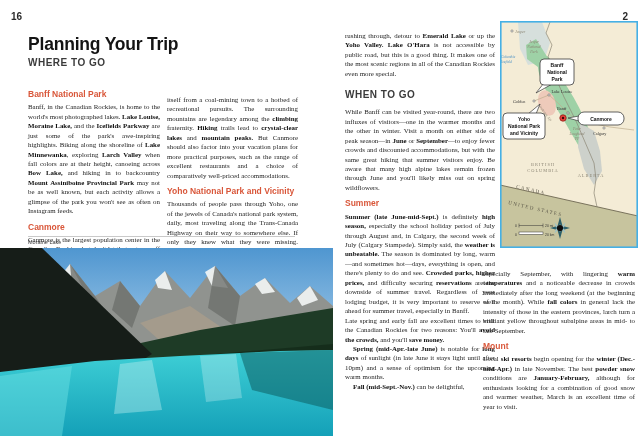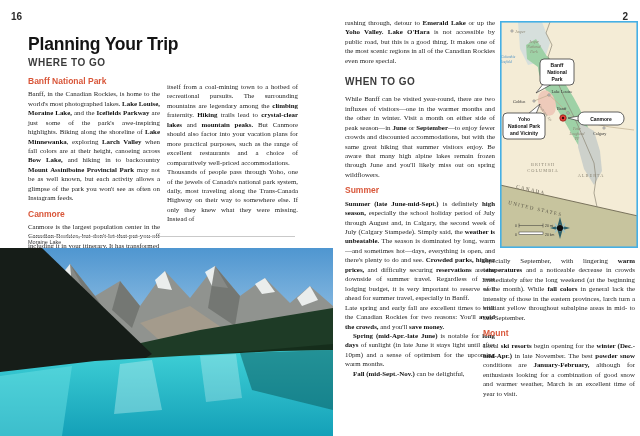--- a/index.html
+++ b/index.html
@@ -24,21 +24,21 @@
     font-family:"Liberation Sans", sans-serif;
     font-weight:bold;font-size:10px;letter-spacing:0.5px;color:#3b3b3b;
     margin:11px 0 7px 0;
   }
   #where-heading{position:absolute;left:28px;top:57px;margin:0;}
   .text-col{position:absolute;}
   #left-col1{left:28px;top:77px;width:132px;}
   #left-col2{left:167px;top:77px;width:131px;padding-top:5px;}
   #right-col1{left:345px;top:18px;width:150px;}
   #right-col2{left:483px;top:256px;width:152px;}
-  .text-col > :first-child{margin-top:0;}
+  .text-col > :first-child{margin-top:13px;}
   .sub-heading{
     font-family:"Liberation Sans", sans-serif;
     font-weight:bold;font-size:8.5px;line-height:1.15;color:#d9573a;
     margin:7px 0 2.5px 0;
   }
   .body-para{
     font-size:6.9px;line-height:1.37;margin:0;text-align:justify;color:#242424;
   }
   .body-para.indent{text-indent:8px;}
   .body-para strong{font-weight:bold;color:#111;}
@@ -71,20 +71,21 @@
 <div class="section-heading" id="where-heading">WHERE TO GO</div>
 
 <div class="text-col" id="left-col1">
     <div class="sub-heading">Banff National Park</div>
     <p class="body-para">Banff, in the Canadian Rockies, is home to the world's most photographed lakes. <strong>Lake Louise, Moraine Lake,</strong> and the <strong>Icefields Parkway</strong> are just some of the park's awe-inspiring highlights. Biking along the shoreline of <strong>Lake Minnewanka</strong>, exploring <strong>Larch Valley</strong> when fall colors are at their height, canoeing across <strong>Bow Lake,</strong> and hiking in to backcountry <strong>Mount Assiniboine Provincial Park</strong> may not be as well known, but each activity allows a glimpse of the park you won't see as often on Instagram feeds.</p>
     <div class="sub-heading">Canmore</div>
     <p class="body-para">Canmore is the largest population center in the Canadian Rockies, but don't let that put you off including it in your itinerary. It has transformed</p>
   </div>
 <div class="text-col" id="left-col2">
     <p class="body-para">itself from a coal-mining town to a hotbed of recreational pursuits. The surrounding mountains are legendary among the <strong>climbing</strong> fraternity. <strong>Hiking</strong> trails lead to <strong>crystal-clear lakes</strong> and <strong>mountain peaks.</strong> But Canmore should also factor into your vacation plans for more practical purposes, such as the range of excellent restaurants and a choice of comparatively well-priced accommodations.</p>
+    <div class="sub-heading">Yoho National Park and Vicinity</div>
     <p class="body-para">Thousands of people pass through Yoho, one of the jewels of Canada's national park system, daily, most traveling along the Trans-Canada Highway on their way to somewhere else. If only they knew what they were missing. Instead of</p>
   </div>
 
 <div id="caption-rule"></div>
 <div id="photo-caption">Moraine Lake</div>
 
 <div id="photo">
   <svg width="333" height="188" viewBox="0 0 333 188" preserveAspectRatio="none">
     <defs>
       <linearGradient id="skyG" x1="0" y1="0" x2="0" y2="1">

